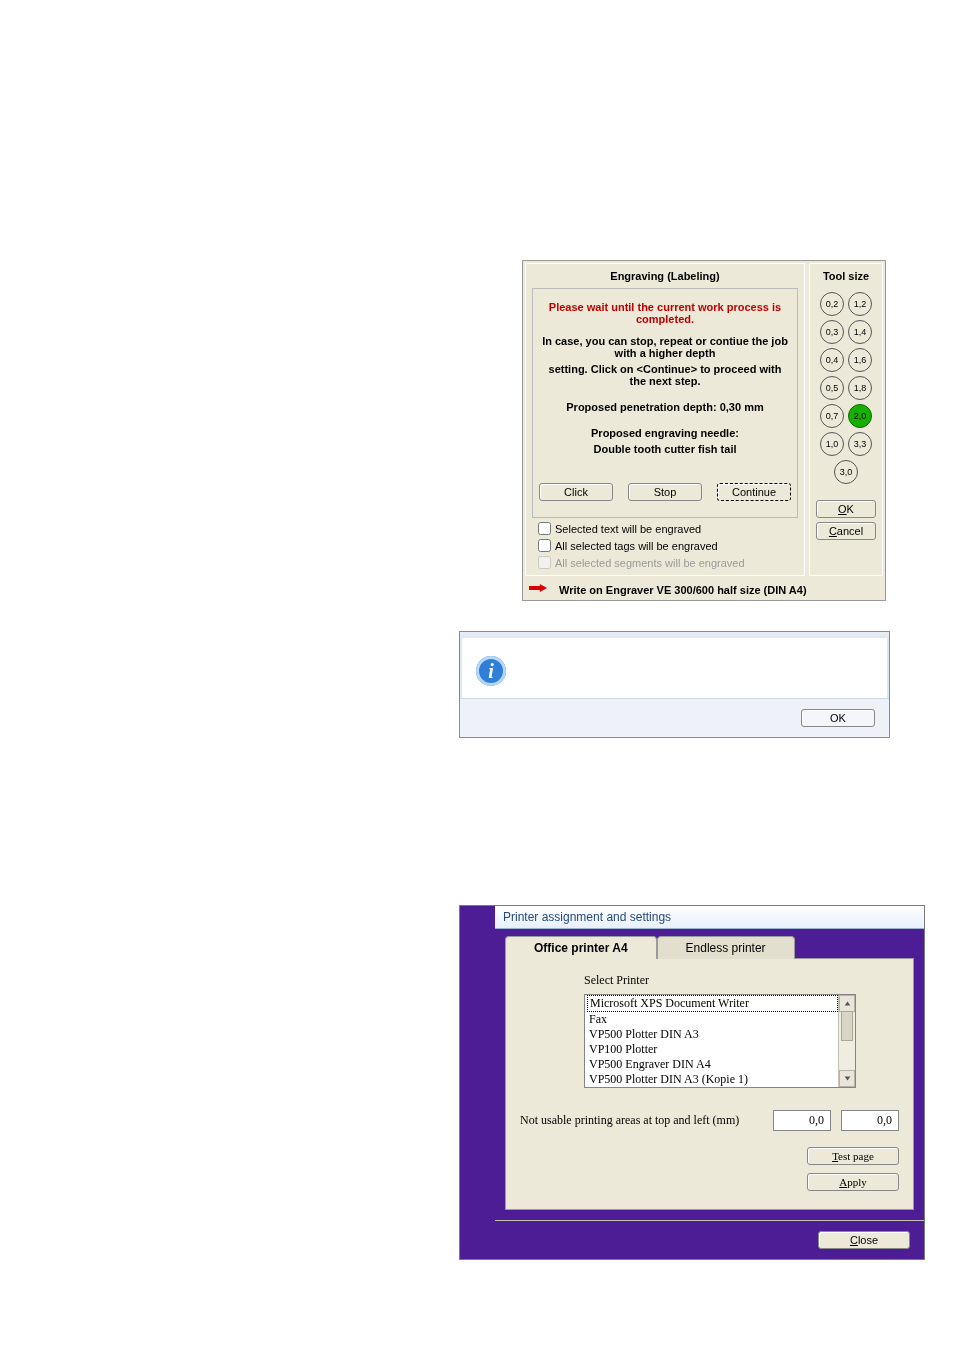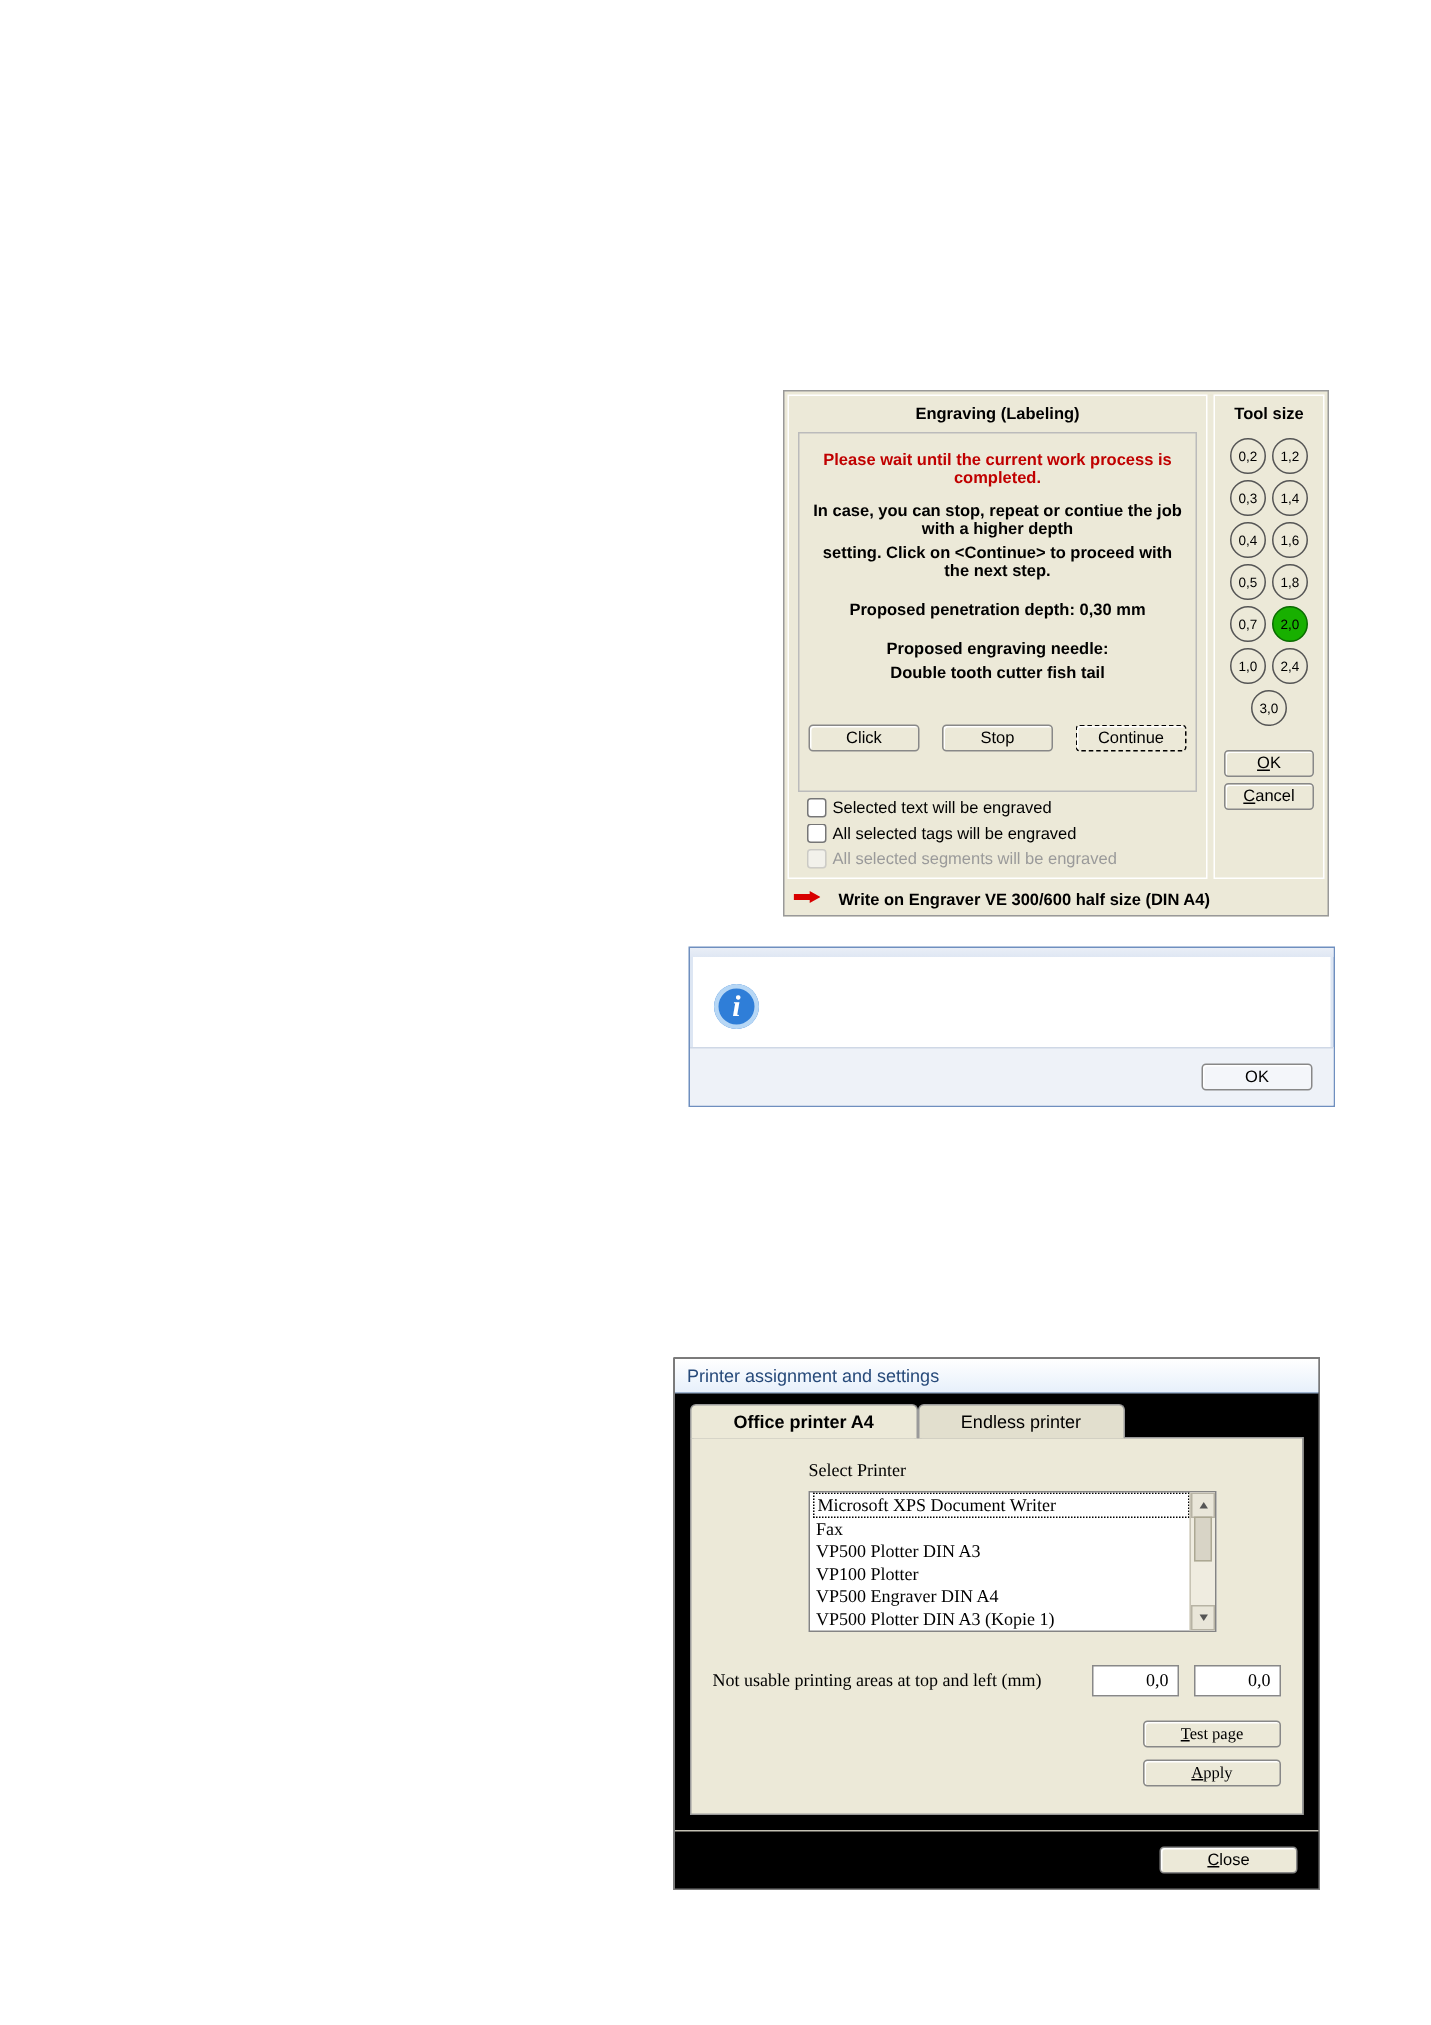--- a/index.html
+++ b/index.html
@@ -4,21 +4,21 @@
 <style>
   html,body{margin:0;padding:0;background:#fff;font-family:Tahoma,Arial,sans-serif;font-size:11px;color:#000;}
   .page{position:relative;width:954px;height:1350px;}
 
   
   .dlg-engrave{position:absolute;left:522px;top:260px;width:362px;border:1px solid #999;background:#ece9d8;}
   .dlg-engrave .main{display:flex;align-items:stretch;}
   .dlg-engrave .leftpane{flex:1;border:1px solid #fff;margin:2px;padding:4px 6px 6px 6px;}
   .dlg-engrave .rightpane{width:68px;border:1px solid #fff;margin:2px;padding:4px 2px 6px 2px;text-align:center;}
   .dlg-engrave .title{font-weight:bold;text-align:center;padding:2px 0 6px 0;}
-  .dlg-engrave .leftbody{border:1px solid #bbb;background:#ece9d8;padding:8px 6px 26px 6px;}
+  .dlg-engrave .leftbody{border:1px solid #bbb;background:#ece9d8;padding:8px 6px 16px 6px;}
   .dlg-engrave .red{color:#c00000;font-weight:bold;text-align:center;margin:4px 0 10px 0;}
   .dlg-engrave .bodytxt{font-weight:bold;text-align:center;margin:4px 0;}
   .dlg-engrave .btnrow{display:flex;justify-content:space-between;margin-top:28px;}
   .winbtn{background:#ece9d8;border:1px solid #888;border-radius:3px;padding:2px 0;text-align:center;box-shadow:inset 1px 1px 0 #fff;}
   .dlg-engrave .btnrow .winbtn{width:72px;}
   .winbtn.focus{border:1px dashed #000;text-align:center;}
   .chkrow{display:flex;align-items:center;gap:4px;margin:4px 2px 0 6px;}
   .chkrow input{margin:0;}
   .chkrow.disabled{color:#9a9a9a;}
   .rightstack{display:flex;gap:4px;justify-content:center;margin:4px 0;}
@@ -32,21 +32,21 @@
   
   .dlg-info{position:absolute;left:459px;top:631px;width:429px;border:1px solid #6f8fbf;background:#fff;box-shadow:0 0 0 2px #dde6f3 inset;}
   .dlg-info .bar{height:6px;background:linear-gradient(#e9eef7,#dfe7f3);}
   .dlg-info .body{display:flex;gap:12px;padding:18px 16px 12px 16px;}
   .info-icon{width:30px;height:30px;border-radius:50%;background:#2f7ed8;color:#fff;display:flex;align-items:center;justify-content:center;font-family:Georgia,serif;font-style:italic;font-weight:bold;font-size:20px;box-shadow:inset 0 0 0 3px #b7d7f5;flex:none;}
   .dlg-info .txt{line-height:1.35;color:#000;font-size:12px;}
   .dlg-info .btnbar{background:#eef2f8;border-top:1px solid #cfd8e6;padding:10px 14px;display:flex;justify-content:flex-end;}
   .dlg-info .btnbar .winbtn{width:72px;background:#f4f6fa;}
 
   
-  .dlg-printer{position:absolute;left:449px;top:905px;width:429px;border:1px solid #7a7a7a;background:#000000;}
+  .dlg-printer{position:absolute;left:459px;top:905px;width:429px;border:1px solid #7a7a7a;background:#4c1d95;padding-left:35px;}
   .dlg-printer .titlebar{background:linear-gradient(#fff,#e7f0fb);color:#274a7a;padding:4px 8px;font-size:12px;border-bottom:1px solid #9cb1cd;}
   .dlg-printer .content{padding:6px 10px 10px 10px;}
   .tabs{display:flex;}
   .tab{border:1px solid #9a9a9a;border-bottom:none;background:#ece9d8;padding:4px 28px;font-size:12px;border-top-left-radius:4px;border-top-right-radius:4px;position:relative;top:1px;}
   .tab.active{font-weight:bold;background:#ece9d8;z-index:2;}
   .tab.inactive{background:#e2dfce;color:#000;}
   .tabpanel{border:1px solid #9a9a9a;background:#ece9d8;padding:14px 14px 18px 14px;font-family:Liberation Serif, serif;}
   .sp-label{margin:0 0 6px 64px;font-size:12px;}
   .listbox{margin-left:64px;width:270px;height:92px;border:1px solid #848484;background:#fff;overflow:hidden;position:relative;font-size:12px;}
   .listbox .items{position:absolute;left:2px;top:0;right:17px;}
@@ -119,21 +119,21 @@
             <div class="rightstack">
               <div class="tool">0,5</div>
               <div class="tool">1,8</div>
             </div>
             <div class="rightstack">
               <div class="tool">0,7</div>
               <div class="tool sel">2,0</div>
             </div>
             <div class="rightstack">
               <div class="tool">1,0</div>
-              <div class="tool">2,4</div>
+              <div class="tool">3,3</div>
             </div>
             <div class="rightstack">
               <div class="tool">3,0</div>
             </div>
           </div>
         <div class="rightbtns">
           <div class="winbtn"><span class="und">O</span><span title="OK">K</span></div>
           <div class="winbtn"><span class="und">C</span>ancel</div>
         </div>
       </div>

